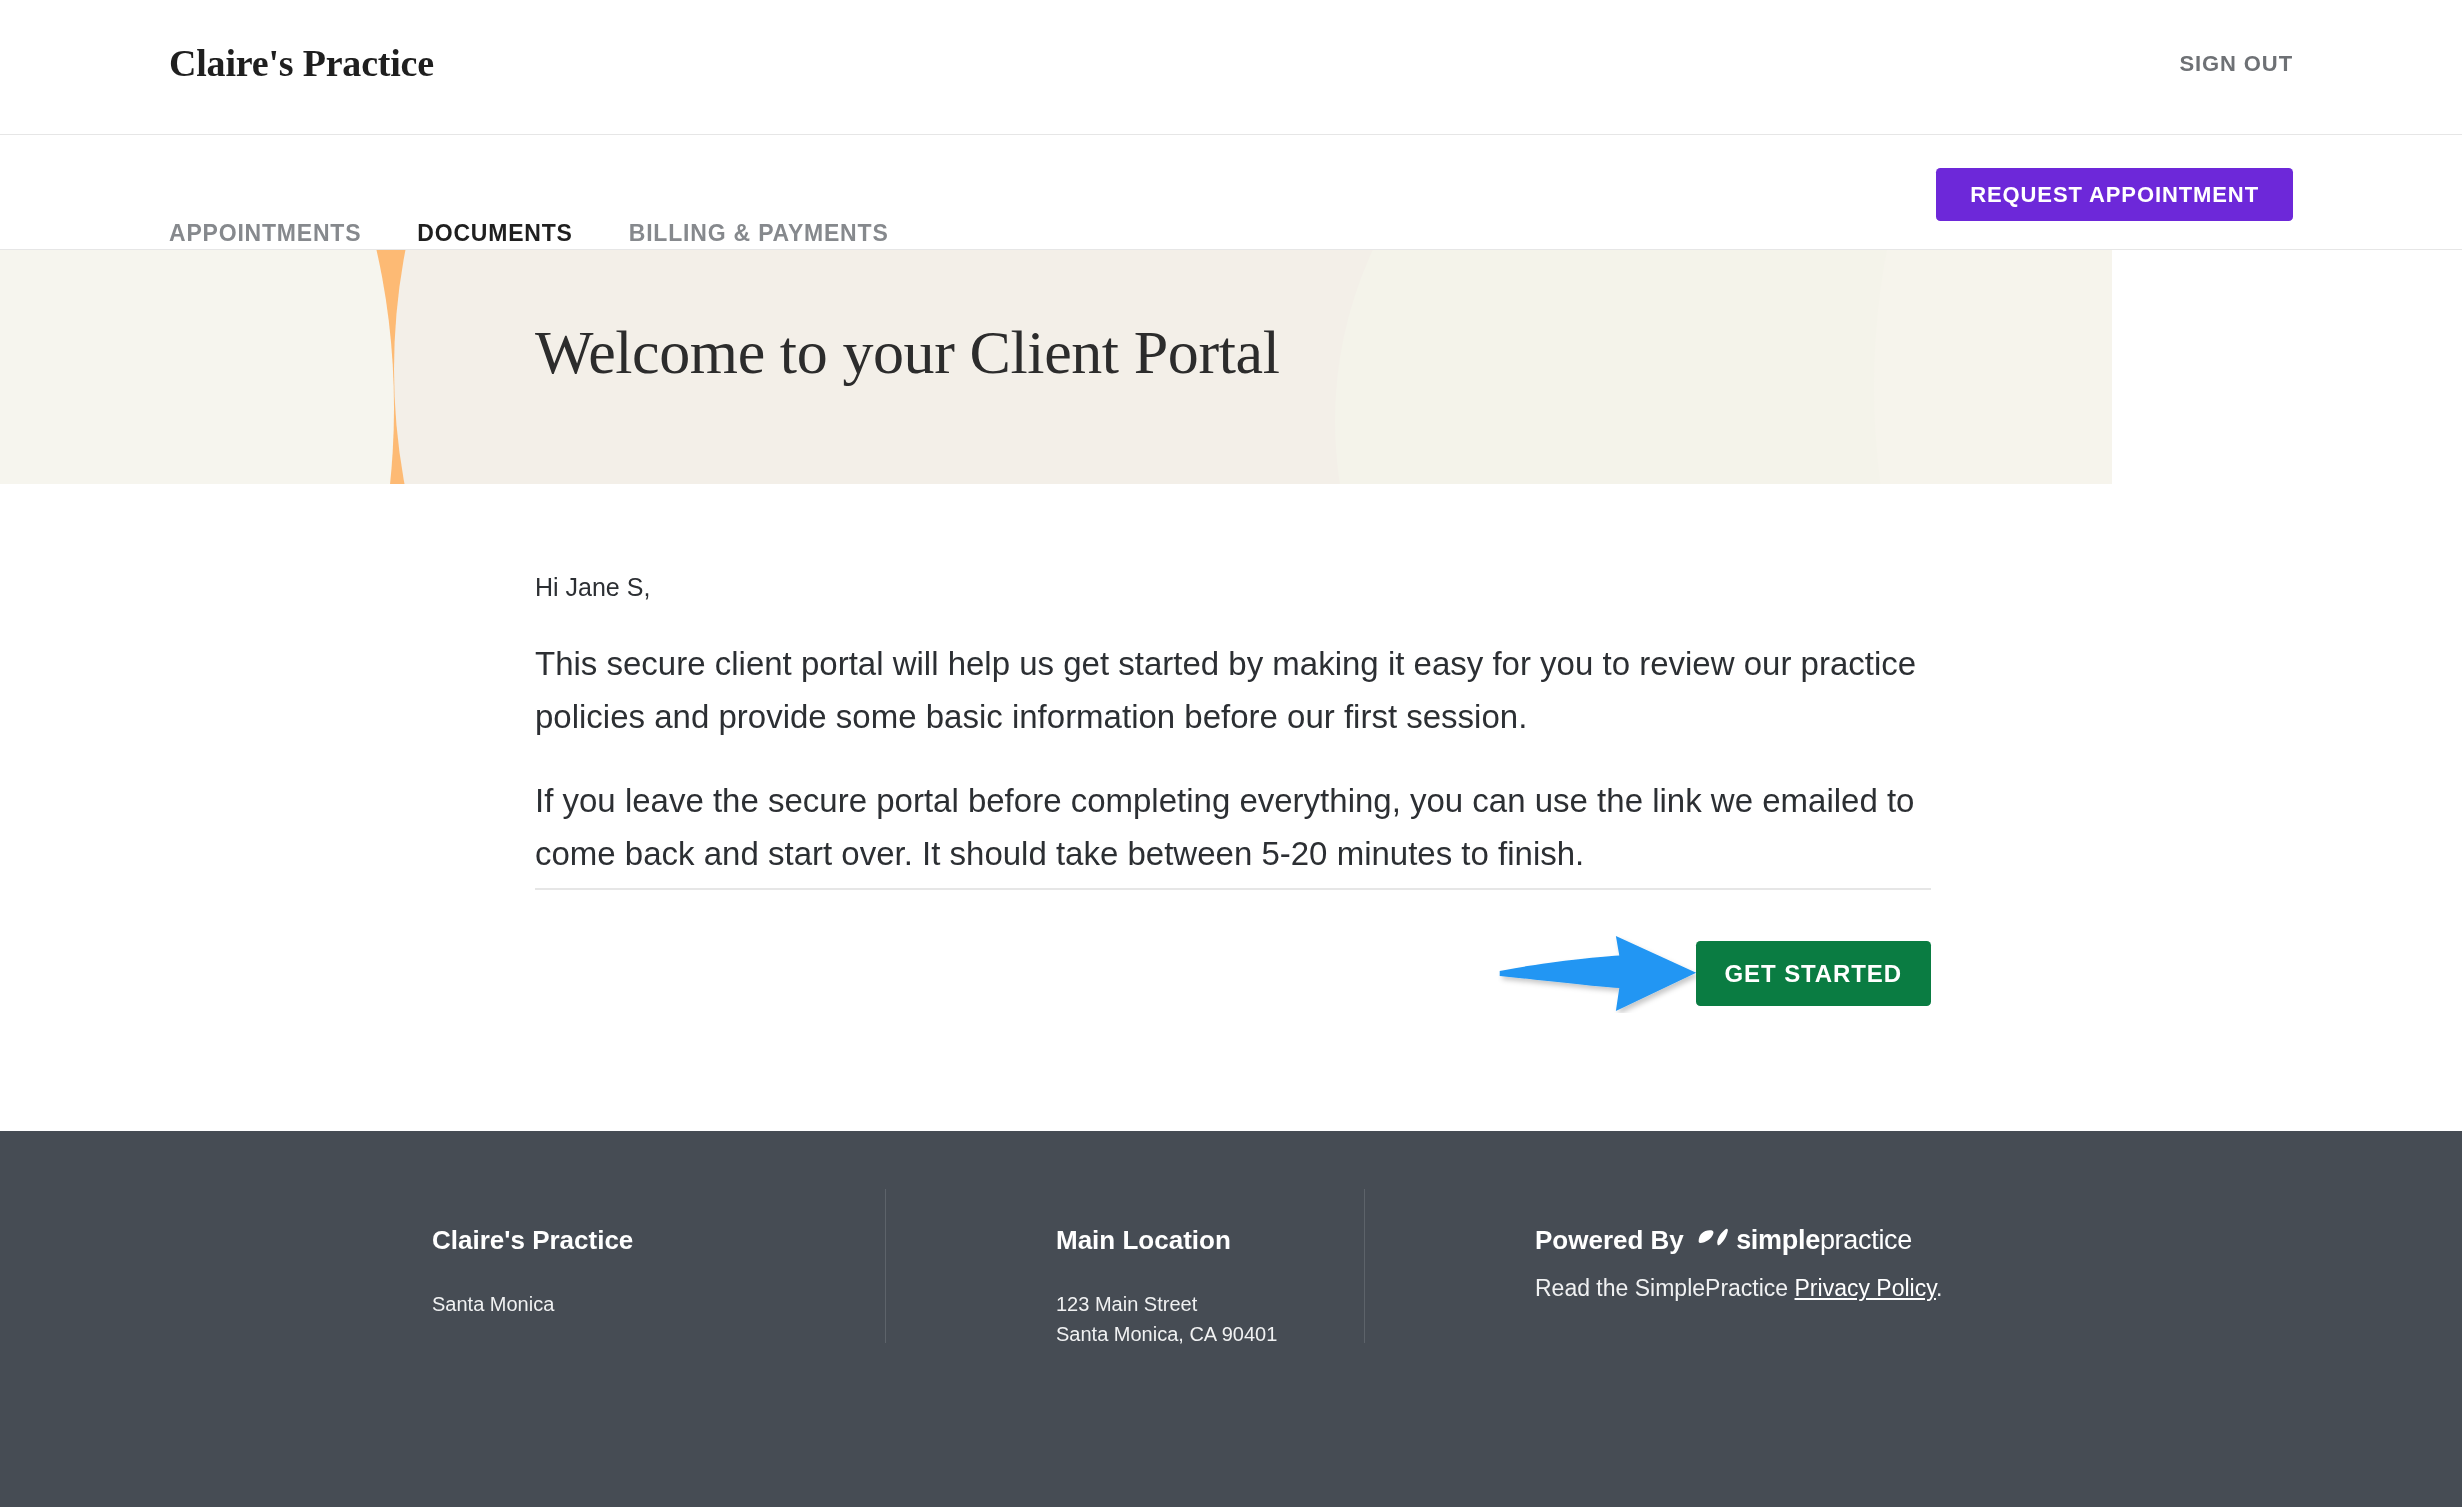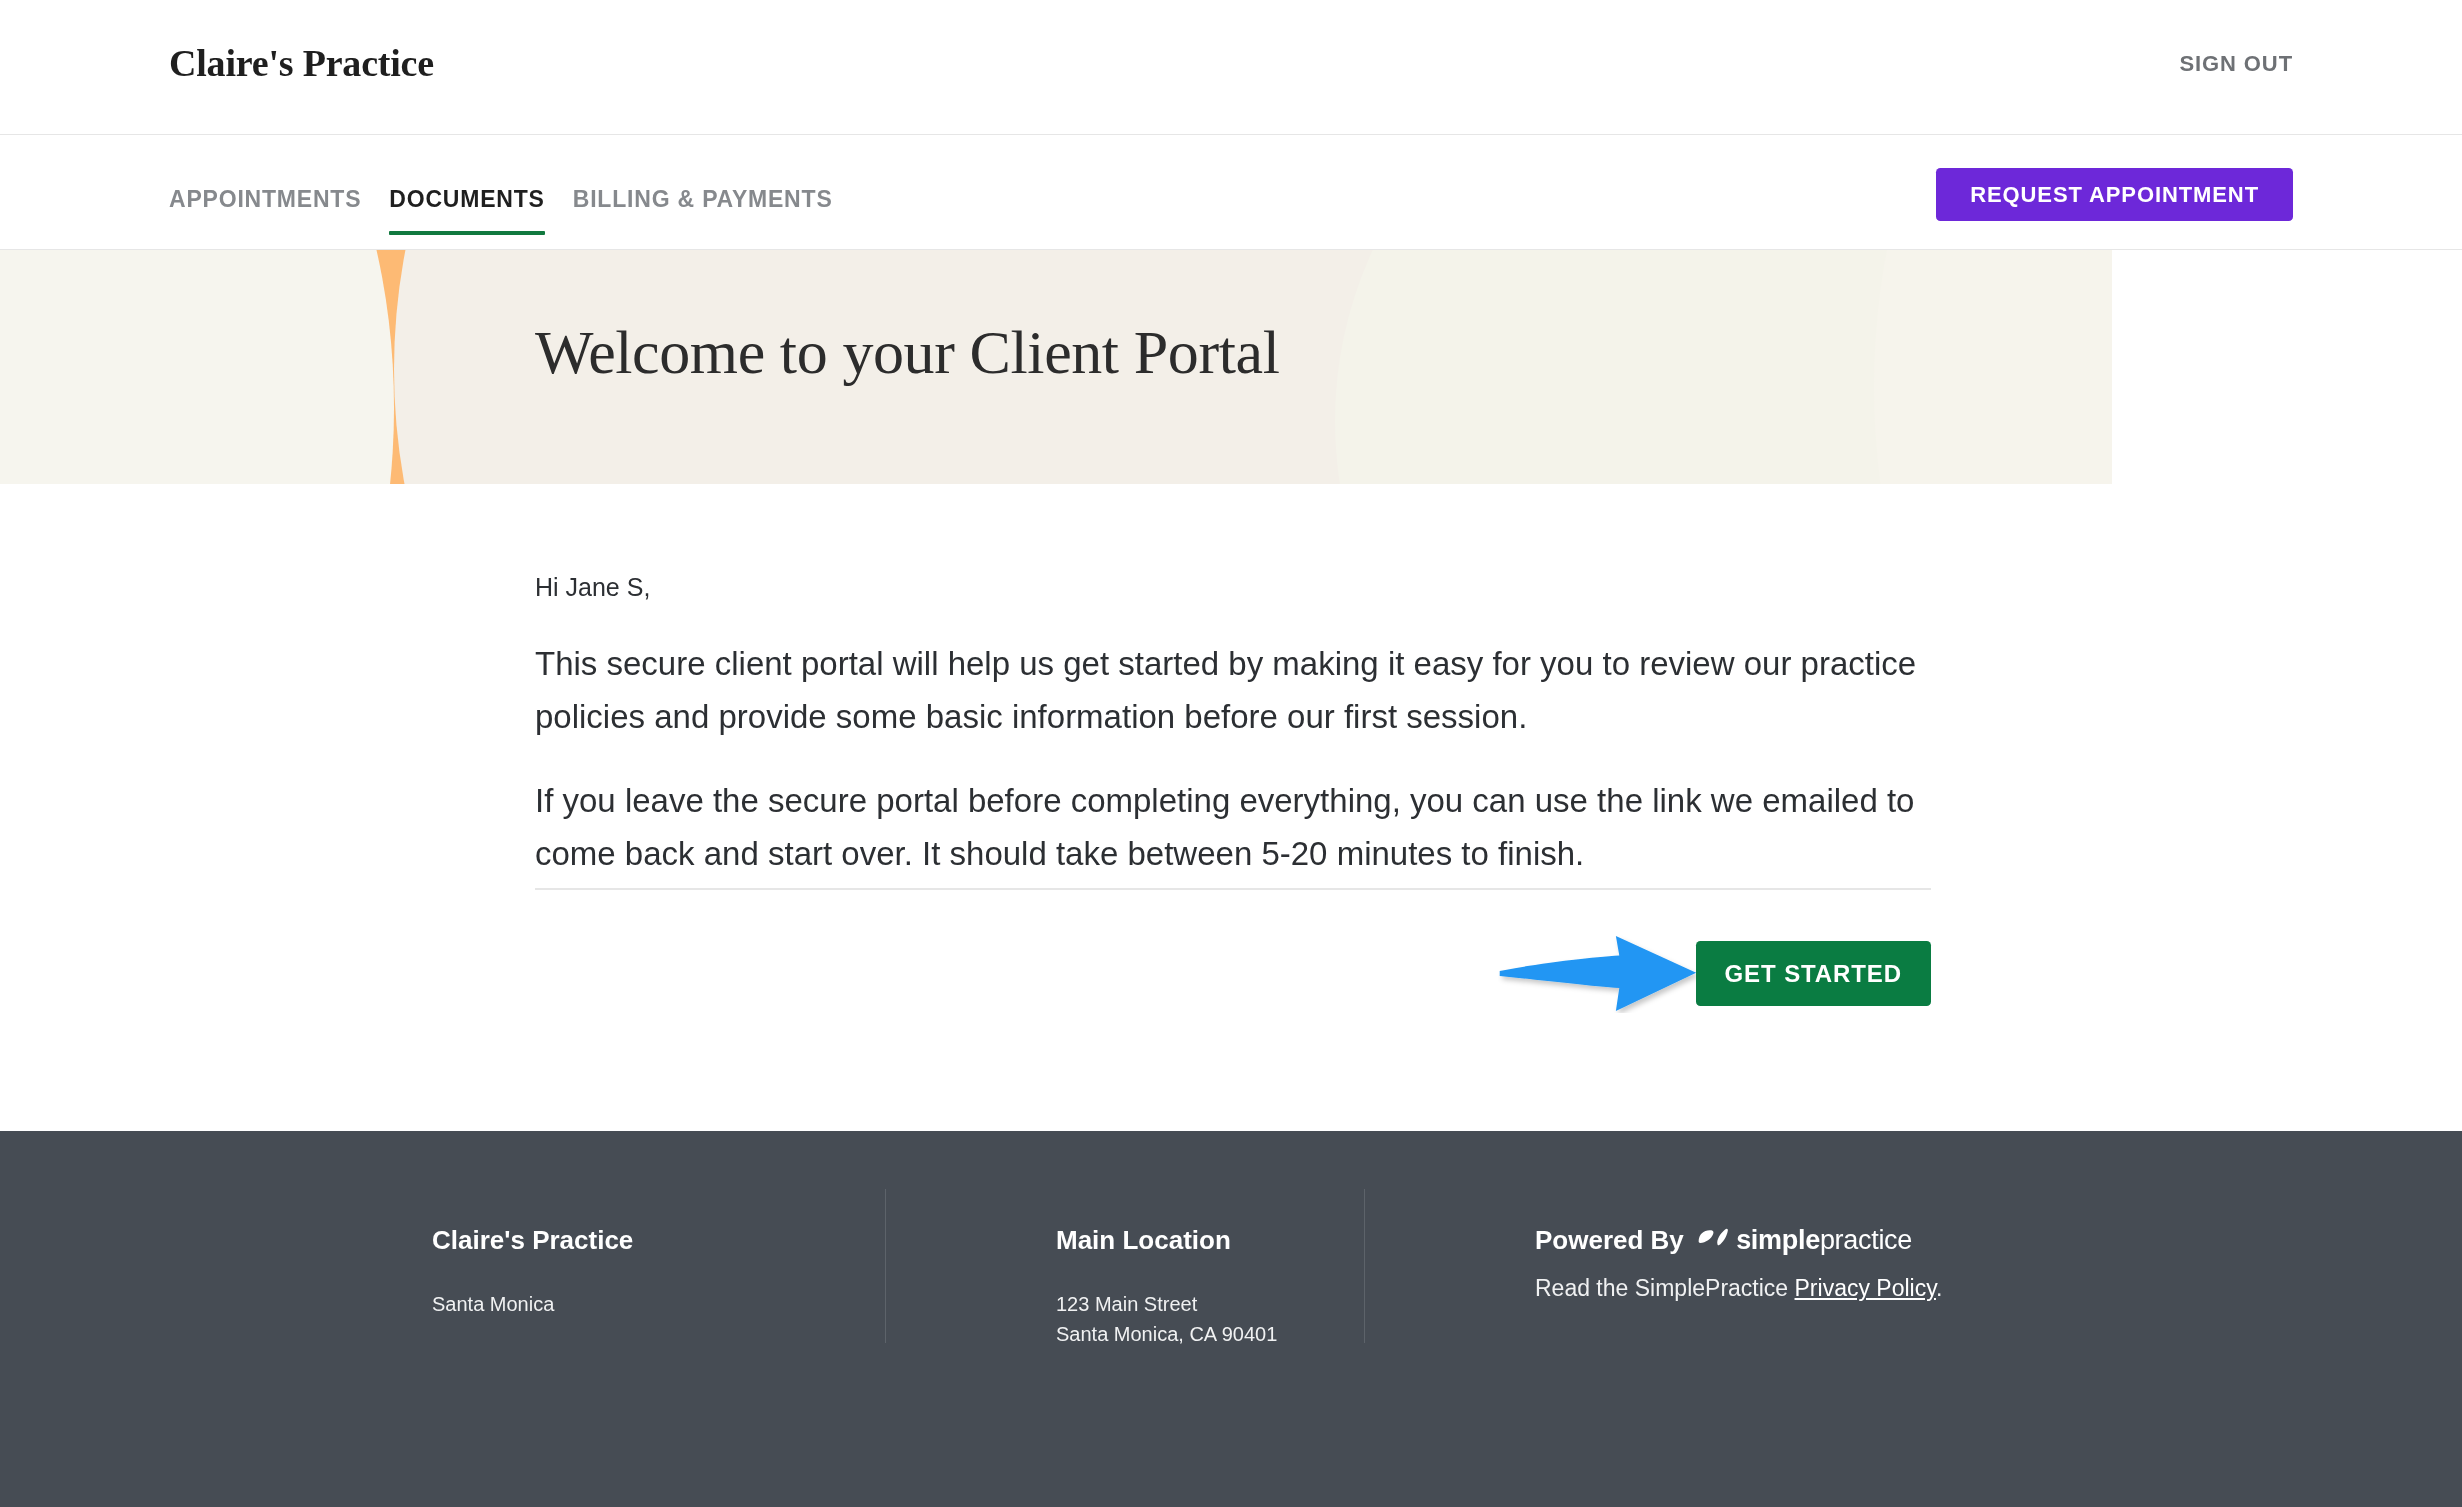--- a/index.html
+++ b/index.html
@@ -26,21 +26,21 @@
     position:absolute; right:169px; top:51px;
     font-size:22px; font-weight:700; letter-spacing:0.9px;
     color:#6e7175; text-transform:uppercase; cursor:pointer; white-space:nowrap;
   }
 
   
   .navbar {
     position:absolute; left:0; top:136px; width:2462px; height:114px;
     background:#ffffff; border-bottom:0.9px solid #e6e6e6;
   }
-  .navitems { position:absolute; left:169px; top:8px; height:114px; display:flex; align-items:center; gap:28px; }
+  .navitems { position:absolute; left:169px; top:0; height:114px; display:flex; align-items:flex-end; gap:56px; }
   .navitem {
     position:relative; font-size:23px; font-weight:700; letter-spacing:0.8px;
     text-transform:uppercase; color:#86898d; cursor:pointer; padding-bottom:3.4px; white-space:nowrap;
   }
   .navitem.active { color:#1f1f1f; }
   .navitem.active::after {
     content:""; position:absolute; left:0; right:0; bottom:-19px;
     height:4.3px; background:#11793f; border-radius:0.9px;
   }
   .req-btn {

